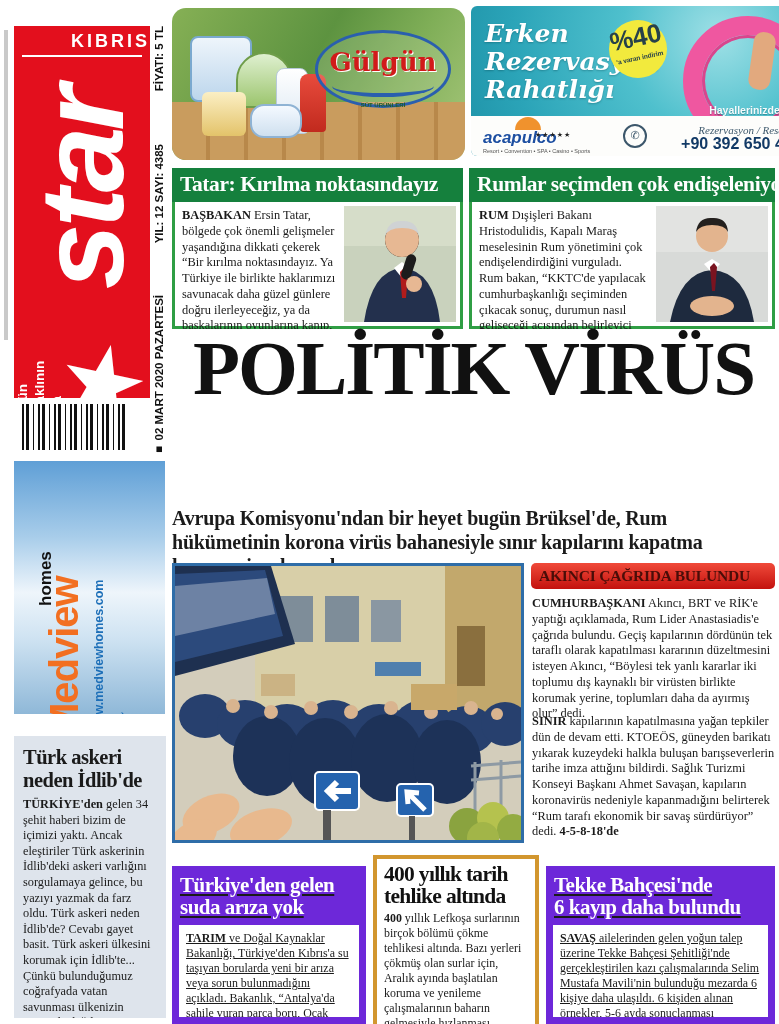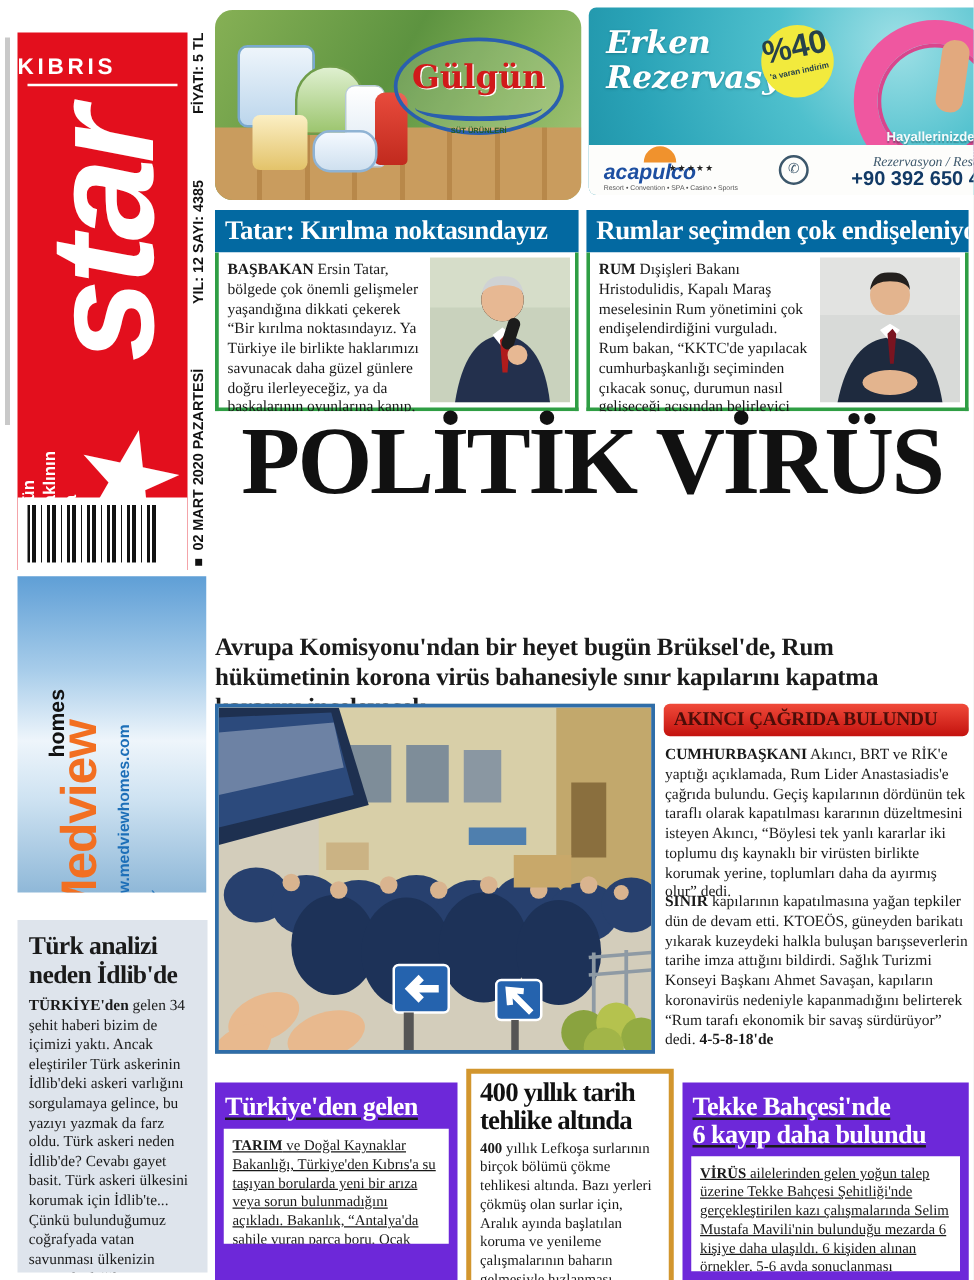--- a/index.html
+++ b/index.html
@@ -4,21 +4,21 @@
 <style>
   html,body{margin:0;padding:0;background:#e9e9e9;}
   .page{position:relative;width:779px;height:1024px;background:#fff;overflow:hidden;
         font-family:"Liberation Serif",serif;color:#1a1a1a;}
   .abs{position:absolute;}
 
   
   .edge-strip{left:4px;top:30px;width:4px;height:310px;background:#c9c9c9;}
   .masthead{left:14px;top:26px;width:136px;height:430px;background:#e30f1d;overflow:hidden;}
   .region{font-family:"Liberation Sans",sans-serif;font-weight:bold;color:#fff;
-          text-align:left;font-size:18px;letter-spacing:3px;padding-top:17px;}
+          text-align:right;font-size:18px;letter-spacing:3px;padding-top:5px;}
   .region-rule{margin:3px 8px 0;border-bottom:2.5px solid #fff;}
   .logo-rot{position:absolute;left:-97px;top:88px;width:330px;height:150px;
             transform:rotate(-90deg);font-family:"Liberation Sans",sans-serif;
             font-weight:bold;font-style:italic;font-size:118px;color:#fff;
             text-align:center;line-height:150px;letter-spacing:-4px;}
   .big-star{position:absolute;right:2px;bottom:28px;color:#fff;font-size:102px;
             line-height:90px;transform:rotate(12deg);font-family:"DejaVu Sans",sans-serif;}
   .slogan-rot{position:absolute;left:-44px;top:316px;width:150px;height:60px;
               transform:rotate(-90deg);font-family:"Liberation Sans",sans-serif;
               font-weight:bold;font-size:13.5px;color:#fff;line-height:1.25;}
@@ -70,21 +70,21 @@
   .acap-services{position:absolute;left:12px;bottom:2px;font-size:5.5px;color:#555;
                  font-family:"Liberation Sans",sans-serif;}
   .acap-res{position:absolute;right:10px;bottom:20px;font-style:italic;font-size:11px;color:#3c576b;}
   .acap-phone{position:absolute;right:10px;bottom:3px;font-family:"Liberation Sans",sans-serif;
               font-weight:bold;font-size:16px;color:#123a66;}
   .phone-ic{position:absolute;right:178px;bottom:8px;width:20px;height:20px;border:2px solid #3c576b;
             border-radius:50%;color:#3c576b;font-size:11px;text-align:center;line-height:19px;}
 
   
   .gr-art{overflow:hidden;}
-  .gr-head{background:#0369a1;color:#fff;font-weight:bold;font-size:21.5px;
+  .gr-head{background:#15803d;color:#fff;font-weight:bold;font-size:21.5px;
            padding:4px 8px 5px;white-space:nowrap;letter-spacing:-0.4px;}
   .gr-body{border:3px solid #2f9e44;border-top:none;background:#fff;display:flex;height:124px;}
   .gr-text{padding:6px 7px;font-size:12.4px;line-height:1.27;flex:1;}
   .gr-photo{width:112px;flex:none;margin:4px 4px 4px 0;}
   .t-tatar{left:172px;top:168px;width:291px;}
   .t-rum{left:469px;top:168px;width:306px;}
 
   
   .main-head{left:172px;top:330px;width:603px;text-align:center;color:#111;}
   .mh1{font-size:66px;font-weight:bold;letter-spacing:-2px;line-height:1.02;white-space:nowrap;}
@@ -171,20 +171,21 @@
       <div class="gulgun-word">Gülgün</div>
       <div class="gulgun-swoosh"></div>
       <div class="gulgun-sub">SÜT ÜRÜNLERİ</div>
     </div>
   </div>
 
   <div class="abs ad-acapulco">
     <div class="acap-script">
       <div>Erken</div>
       <div>Rezervasyon</div>
+      <div>Rahatlığı</div>
     </div>
     <div class="acap-badge">
       <div class="pct">%40</div>
       <div class="note">'a varan indirim</div>
     </div>
     <div class="donut"></div>
     <div style="position:absolute;right:52px;top:26px;width:22px;height:58px;border-radius:10px;background:#e2a97e;transform:rotate(8deg);"></div>
     <div class="acap-tag">
       <div>Hayallerinizdeki tatil,</div>
       <div>İnanılmaz fırsatlarla!</div>
@@ -334,31 +335,32 @@
 
       <div class="med-wave"></div>
       <div class="med-word">Medview</div>
       <div class="med-homes">homes</div>
       <div class="med-url">www.medviewhomes.com</div>
     </div>
   </div>
 
   <div class="abs column-box">
     <div class="col-title">
-      <div>Türk analizi</div>
+      <div>Türk askeri</div>
       <div>neden İdlib'de</div>
     </div>
     <div class="col-body">
       <b class="lead">TÜRKİYE'den</b><span> gelen 34 şehit haberi bizim de içimizi yaktı. Ancak eleştiriler Türk askerinin İdlib'deki askeri varlığını sorgulamaya gelince, bu yazıyı yazmak da farz oldu. Türk askeri neden İdlib'de? Cevabı gayet basit. Türk askeri ülkesini korumak için İdlib'te... Çünkü bulunduğumuz coğrafyada vatan savunması ülkenizin sınırında değil, sınırının çok ötesinde başlıyor. Çünkü burası Orta Doğu... Çünkü burada at izi ile it izi hep birbirine karışıyor... </span>
     </div>
   </div>
 
   <div class="abs gold-box" style="left:172px;width:194px;">
     <div class="gold-head">
       <div>Türkiye'den gelen</div>
+      <div>suda arıza yok</div>
     </div>
     <div class="gold-body">
       <b class="lead">TARIM</b><span> ve Doğal Kaynaklar Bakanlığı, Türkiye'den Kıbrıs'a su taşıyan borularda yeni bir arıza veya sorun bulunmadığını açıkladı. Bakanlık, “Antalya'da sahile vuran parça boru, Ocak ayındaki arıza sonrasında kesilen borudur” diye açıklama yaptı. </span>
     </div>
   </div>
 
   <div class="abs white-box" style="left:373px;width:166px;">
     <div class="wh-head">
       <div>400 yıllık tarih</div>
       <div>tehlike altında</div>
@@ -367,17 +369,17 @@
       <b class="lead">400</b><span> yıllık Lefkoşa surlarının birçok bölümü çökme tehlikesi altında. Bazı yerleri çökmüş olan surlar için, Aralık ayında başlatılan koruma ve yenileme çalışmalarının baharın gelmesiyle hızlanması öngörülüyor. </span>
     </div>
   </div>
 
   <div class="abs gold-box" style="left:546px;width:229px;">
     <div class="gold-head">
       <div>Tekke Bahçesi'nde</div>
       <div>6 kayıp daha bulundu</div>
     </div>
     <div class="gold-body">
-      <b class="lead">VİRÜS</b><span> ailelerinden gelen yoğun talep üzerine Tekke Bahçesi Şehitliği'nde gerçekleştirilen kazı çalışmalarında Selim Mustafa Mavili'nin bulunduğu mezarda 6 kişiye daha ulaşıldı. 6 kişiden alınan örnekler, 5-6 ayda sonuçlanması öngörülen DNA analizi için Amerika'ya yollandı. </span>
+      <b class="lead">SAVAŞ</b><span> ailelerinden gelen yoğun talep üzerine Tekke Bahçesi Şehitliği'nde gerçekleştirilen kazı çalışmalarında Selim Mustafa Mavili'nin bulunduğu mezarda 6 kişiye daha ulaşıldı. 6 kişiden alınan örnekler, 5-6 ayda sonuçlanması öngörülen DNA analizi için Amerika'ya yollandı. </span>
     </div>
   </div>
 
 </div>
 
 </body></html>

